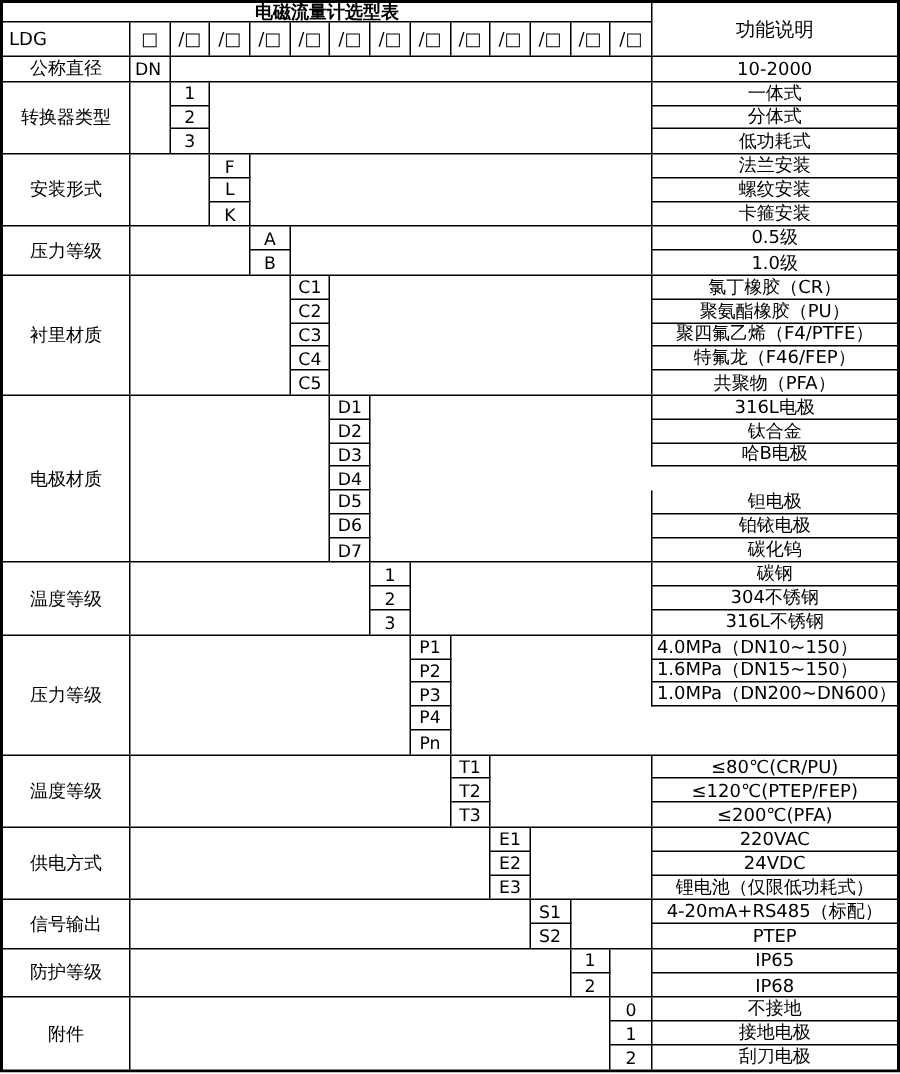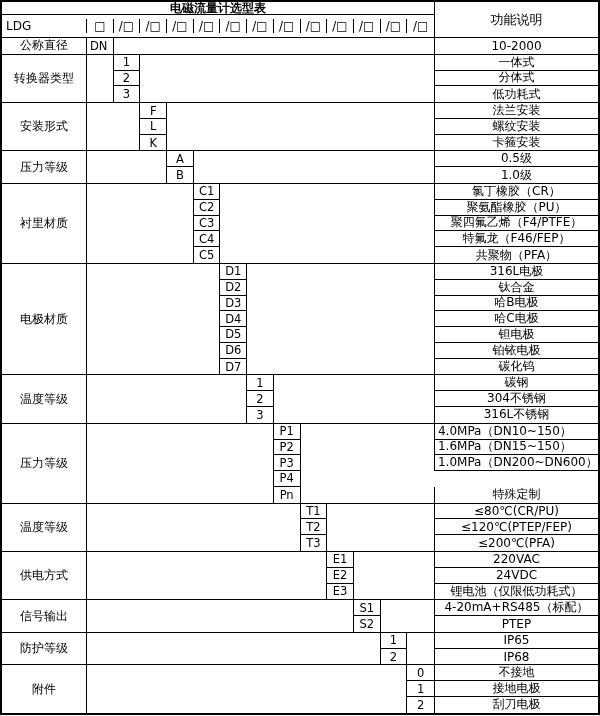--- a/index.html
+++ b/index.html
@@ -24,21 +24,21 @@
     border-bottom: 1px solid #000;
     display: flex; align-items: center; justify-content: center;
     font-size: 12px; font-weight: bold;
   }
   .h-func {
     grid-area: 1/2/3/3;
     border-left: 1px solid #000;
     display: flex; align-items: center; justify-content: center;
     font-size: 13px;
   }
-  .h-ldg { grid-area: 2/1/3/2; display: flex; align-items: center; }
+  .h-ldg { grid-area: 2/1/3/2; display: flex; }
   .ldg-prefix {
     width: 85px; flex: 0 0 85px;
     border-right: 1px solid #000;
     display: flex; align-items: center;
     padding-left: 4px; font-size: 12px;
   }
   .slot {
     width: 26.7px; flex: 0 0 26.7px;
     border-right: 1px solid #000;
     display: flex; align-items: center; justify-content: center;
@@ -157,21 +157,20 @@
     <div class="c code" style="grid-area:2/7/3/8">D2</div>
     <div class="c code" style="grid-area:3/7/4/8">D3</div>
     <div class="c code" style="grid-area:4/7/5/8">D4</div>
     <div class="c code" style="grid-area:5/7/6/8">D5</div>
     <div class="c code" style="grid-area:6/7/7/8">D6</div>
     <div class="c code last" style="grid-area:7/7/8/8">D7</div>
     <div class="c rempty" style="grid-area:1/8/span 7/15"></div>
     <div class="c func" style="grid-area:1/15/2/16">316L电极</div>
     <div class="c func" style="grid-area:2/15/3/16">钛合金</div>
     <div class="c func" style="grid-area:3/15/4/16">哈B电极</div>
-    <div class="c func" style="grid-area:4/15/5/16">哈C电极</div>
     <div class="c func" style="grid-area:5/15/6/16">钽电极</div>
     <div class="c func" style="grid-area:6/15/7/16">铂铱电极</div>
     <div class="c func last" style="grid-area:7/15/8/16">碳化钨</div>
   </div>
 
   <div class="band">
     <div class="c label" style="grid-area:1/1/span 3/2">温度等级</div>
     <div class="c lempty" style="grid-area:1/2/span 3/8"></div>
     <div class="c code" style="grid-area:1/8/2/9">1</div>
     <div class="c code" style="grid-area:2/8/3/9">2</div>
@@ -187,21 +186,20 @@
     <div class="c lempty" style="grid-area:1/2/span 5/9"></div>
     <div class="c code" style="grid-area:1/9/2/10">P1</div>
     <div class="c code" style="grid-area:2/9/3/10">P2</div>
     <div class="c code" style="grid-area:3/9/4/10">P3</div>
     <div class="c code" style="grid-area:4/9/5/10">P4</div>
     <div class="c code last" style="grid-area:5/9/6/10">Pn</div>
     <div class="c rempty" style="grid-area:1/10/span 5/15"></div>
     <div class="c func left" style="grid-area:1/15/2/16">4.0MPa（DN10~150）</div>
     <div class="c func left" style="grid-area:2/15/3/16">1.6MPa（DN15~150）</div>
     <div class="c func left" style="grid-area:3/15/4/16">1.0MPa（DN200~DN600）</div>
-    <div class="c func last" style="grid-area:5/15/6/16">特殊定制</div>
   </div>
 
   <div class="band">
     <div class="c label" style="grid-area:1/1/span 3/2">温度等级</div>
     <div class="c lempty" style="grid-area:1/2/span 3/10"></div>
     <div class="c code" style="grid-area:1/10/2/11">T1</div>
     <div class="c code" style="grid-area:2/10/3/11">T2</div>
     <div class="c code last" style="grid-area:3/10/4/11">T3</div>
     <div class="c rempty" style="grid-area:1/11/span 3/15"></div>
     <div class="c func" style="grid-area:1/15/2/16">≤80℃(CR/PU)</div>

